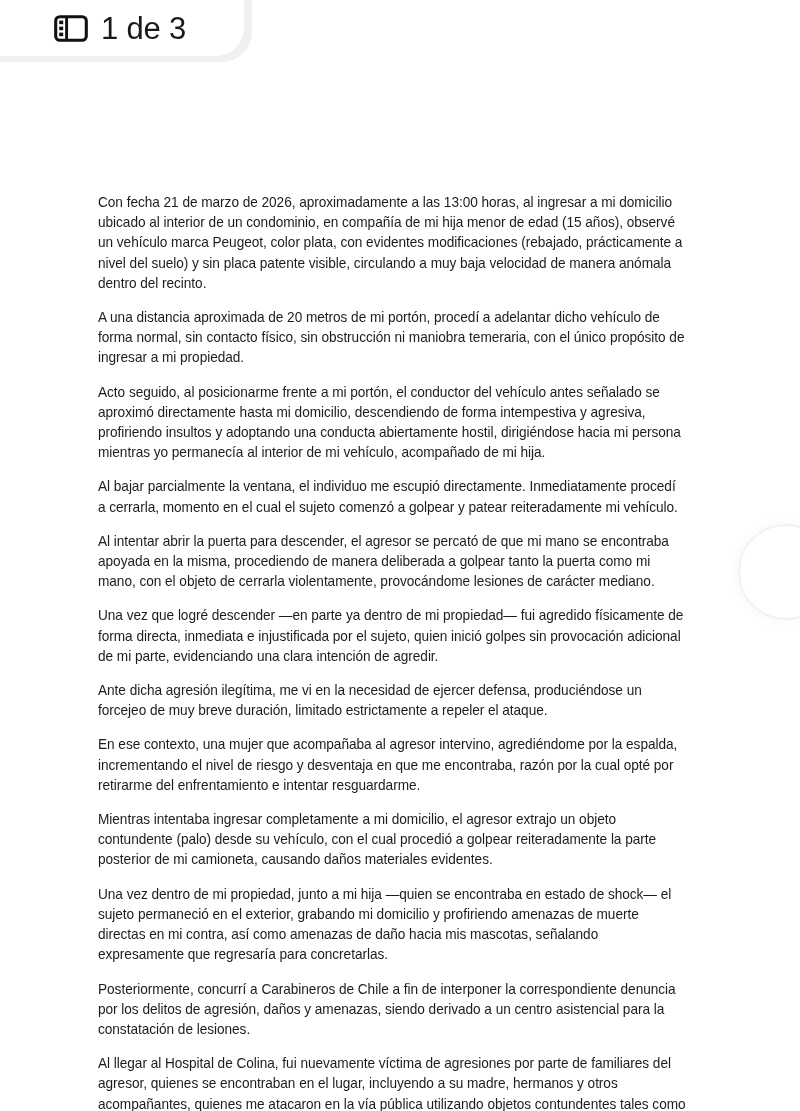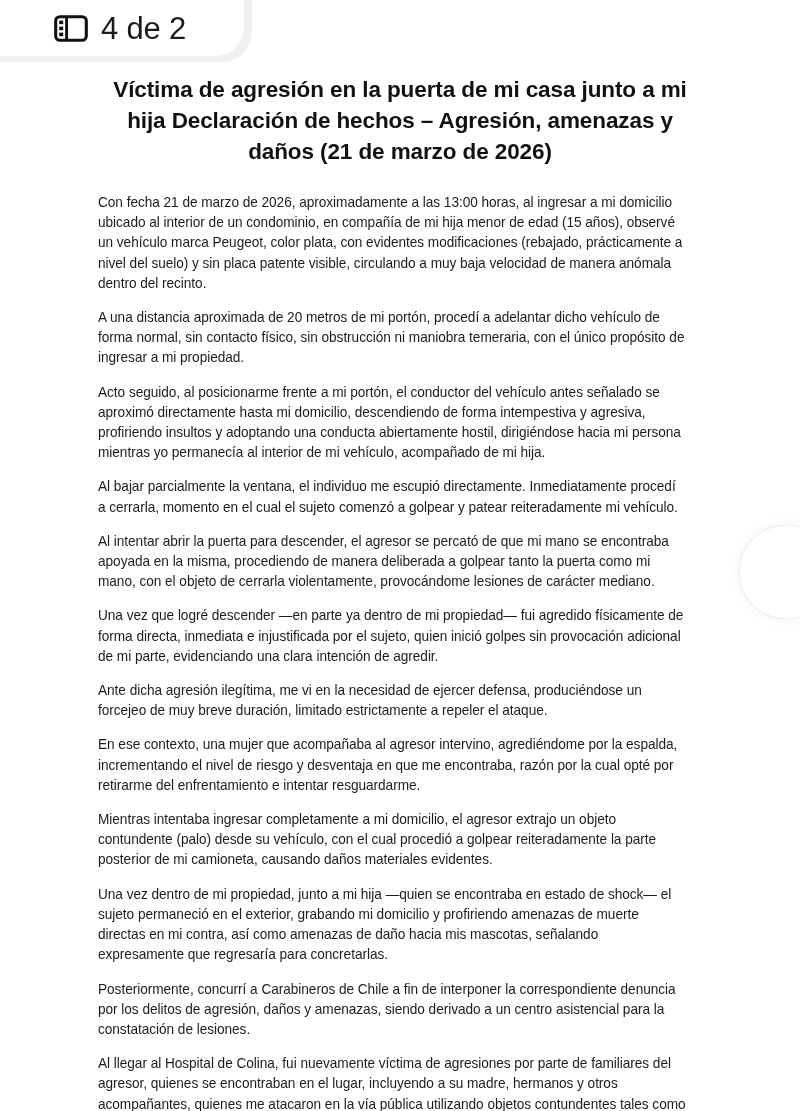--- a/index.html
+++ b/index.html
@@ -111,21 +111,20 @@
     border: 2px solid #f2f2f2;
     background: transparent;
     box-shadow: 0 0 10px 4px rgba(0,0,0,0.018);
   }
 </style>
 </head>
 <body>
 
 <div class="doc">
 
-  <h1 class="doc-title">Víctima de agresión en la puerta de mi casa junto a mi hija Declaración de hechos – Agresión, amenazas y daños (21 de marzo de 2026)</h1>
 
   <div class="doc-body">
       <p class="para">Con fecha 21 de marzo de 2026, aproximadamente a las 13:00 horas, al ingresar a mi domicilio ubicado al interior de un condominio, en compañía de mi hija menor de edad (15 años), observé un vehículo marca Peugeot, color plata, con evidentes modificaciones (rebajado, prácticamente a nivel del suelo) y sin placa patente visible, circulando a muy baja velocidad de manera anómala dentro del recinto.</p>
       <p class="para">A una distancia aproximada de 20 metros de mi portón, procedí a adelantar dicho vehículo de forma normal, sin contacto físico, sin obstrucción ni maniobra temeraria, con el único propósito de ingresar a mi propiedad.</p>
       <p class="para">Acto seguido, al posicionarme frente a mi portón, el conductor del vehículo antes señalado se aproximó directamente hasta mi domicilio, descendiendo de forma intempestiva y agresiva, profiriendo insultos y adoptando una conducta abiertamente hostil, dirigiéndose hacia mi persona mientras yo permanecía al interior de mi vehículo, acompañado de mi hija.</p>
       <p class="para">Al bajar parcialmente la ventana, el individuo me escupió directamente. Inmediatamente procedí a cerrarla, momento en el cual el sujeto comenzó a golpear y patear reiteradamente mi vehículo.</p>
       <p class="para">Al intentar abrir la puerta para descender, el agresor se percató de que mi mano se encontraba apoyada en la misma, procediendo de manera deliberada a golpear tanto la puerta como mi mano, con el objeto de cerrarla violentamente, provocándome lesiones de carácter mediano.</p>
       <p class="para">Una vez que logré descender —en parte ya dentro de mi propiedad— fui agredido físicamente de forma directa, inmediata e injustificada por el sujeto, quien inició golpes sin provocación adicional de mi parte, evidenciando una clara intención de agredir.</p>
       <p class="para">Ante dicha agresión ilegítima, me vi en la necesidad de ejercer defensa, produciéndose un forcejeo de muy breve duración, limitado estrictamente a repeler el ataque.</p>
       <p class="para">En ese contexto, una mujer que acompañaba al agresor intervino, agrediéndome por la espalda, incrementando el nivel de riesgo y desventaja en que me encontraba, razón por la cual opté por retirarme del enfrentamiento e intentar resguardarme.</p>
@@ -140,14 +139,14 @@
 
 <div class="badge-backdrop"></div>
 <div class="badge">
   <svg class="pages-icon" viewBox="0 0 34 27">
     <rect x="1.7" y="1.7" width="30.6" height="23.6" rx="4.2" ry="4.2" fill="none" stroke="#111111" stroke-width="3.1"></rect>
     <line x1="12.6" y1="2.4" x2="12.6" y2="24.6" stroke="#111111" stroke-width="2.9"></line>
     <rect x="5.2" y="5.6" width="4.0" height="3.6" fill="#111111"></rect>
     <rect x="5.2" y="11.6" width="4.0" height="3.6" fill="#111111"></rect>
     <rect x="5.2" y="17.6" width="4.0" height="3.6" fill="#111111"></rect>
   </svg>
-  <span class="badge-label">4 de 2</span>
+  <span class="badge-label">1 de 3</span>
 </div>
 
 </body></html>

